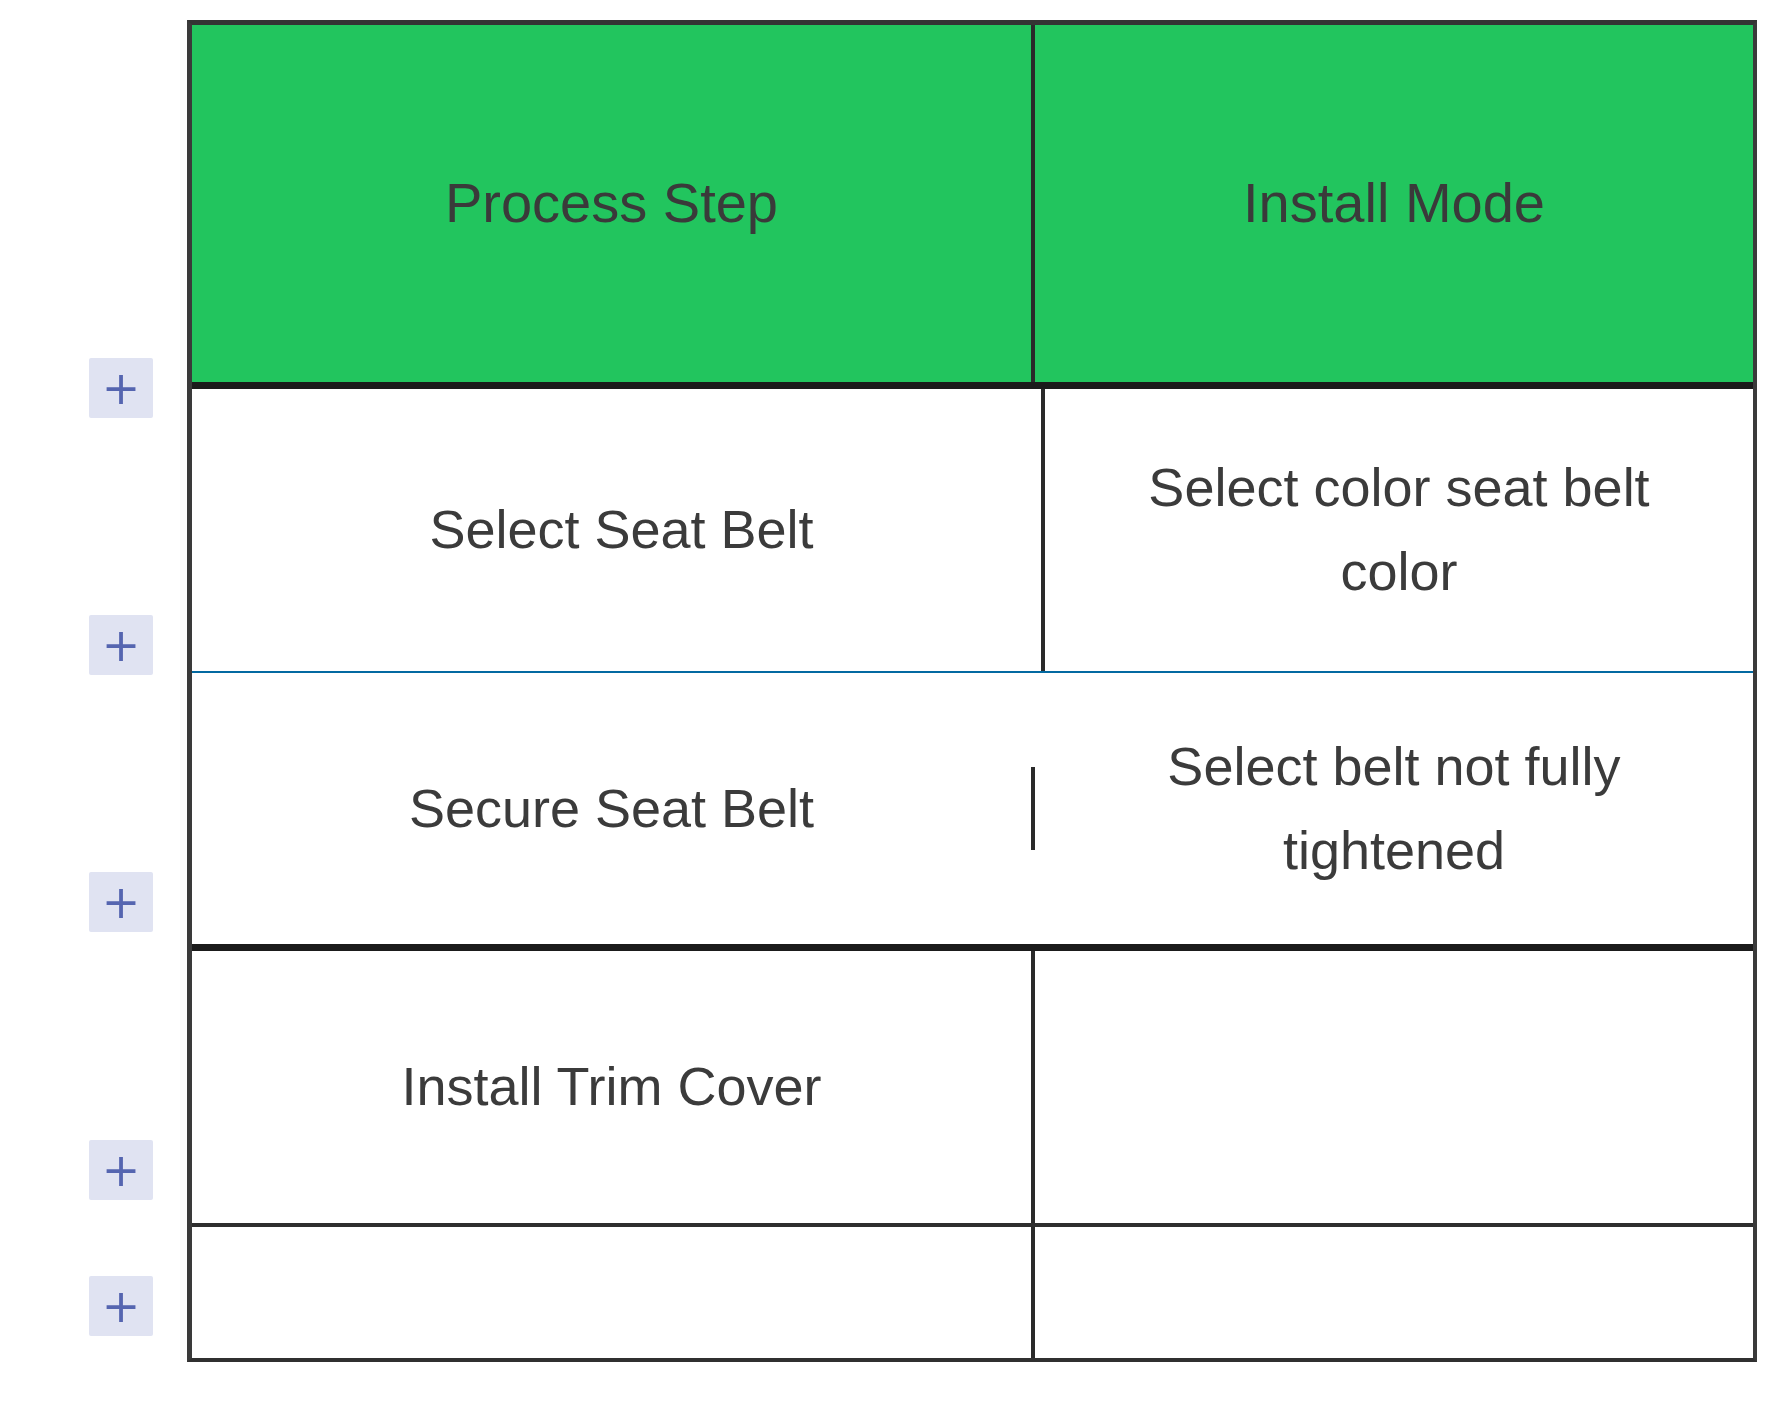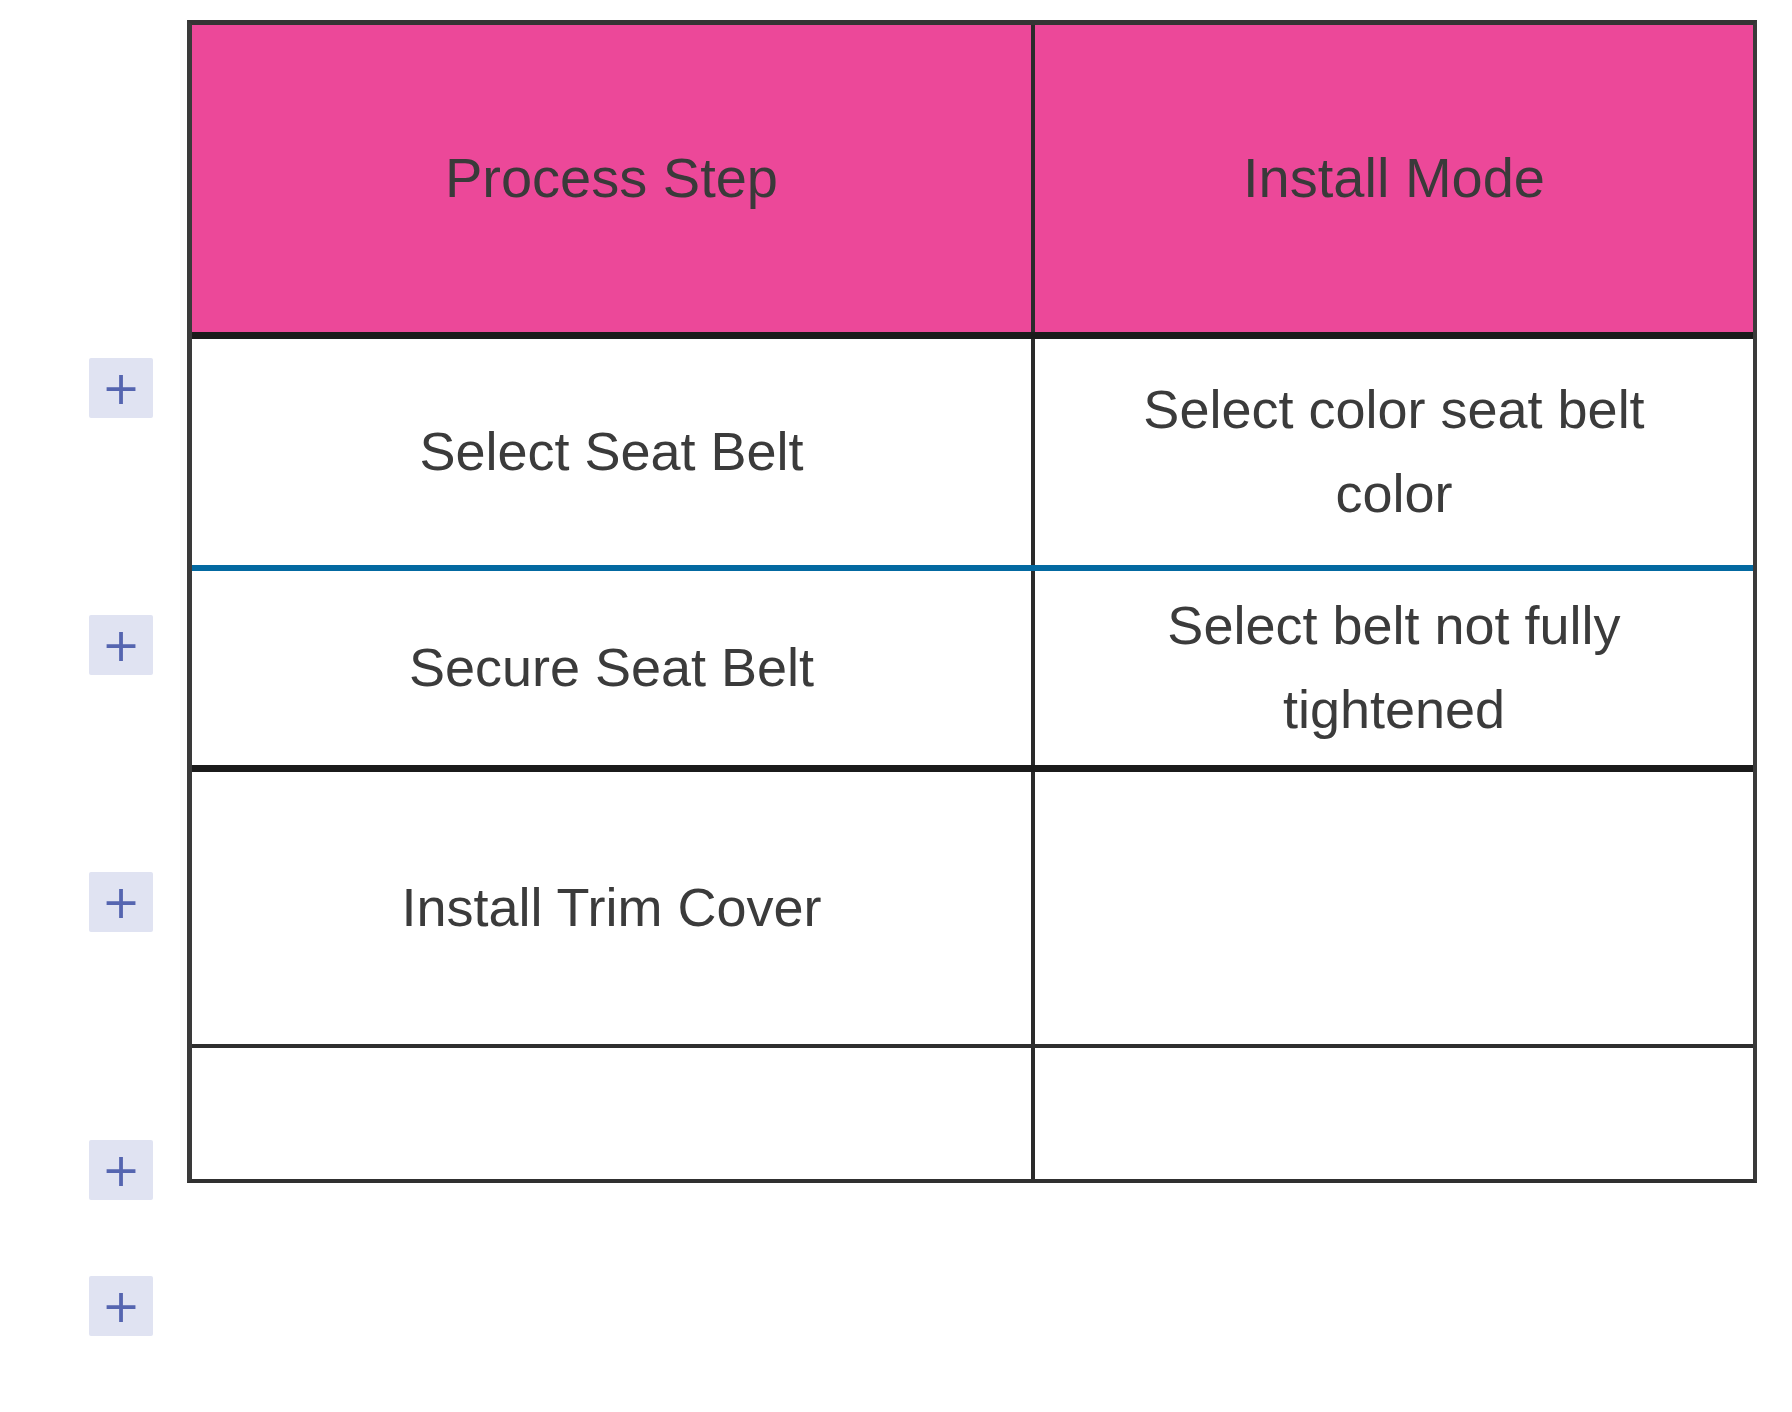--- a/index.html
+++ b/index.html
@@ -47,35 +47,37 @@
   .t-cell.c1 {
     width: 843px;
     border-right: 4px solid #2a2a2a;
     flex: none;
   }
   .t-cell.c2 {
     flex: 1;
   }
 
   .row-header {
-    height: 314px;
-    background: #ec4899;
+    height: 364px;
+    background: #22c55e;
     border-bottom: 7px solid #1b1b1b;
   }
   .row-header .t-cell {
     font-size: 56px;
     color: #3a3a3a;
   }
   .row-1 {
-    height: 232px;
-    border-bottom: 6px solid #0369a1;
+    height: 284px;
+    border-bottom: 2px solid #0369a1;
+    padding-left: 10px;
   }
   .row-2 {
-    height: 201px;
+    height: 278px;
     border-bottom: 7px solid #1b1b1b;
+    align-items: center;
   }
   .row-3 {
     height: 276px;
     border-bottom: 4px solid #2e2e2e;
   }
   .row-4 {
     height: 131px;
   }
 
   

